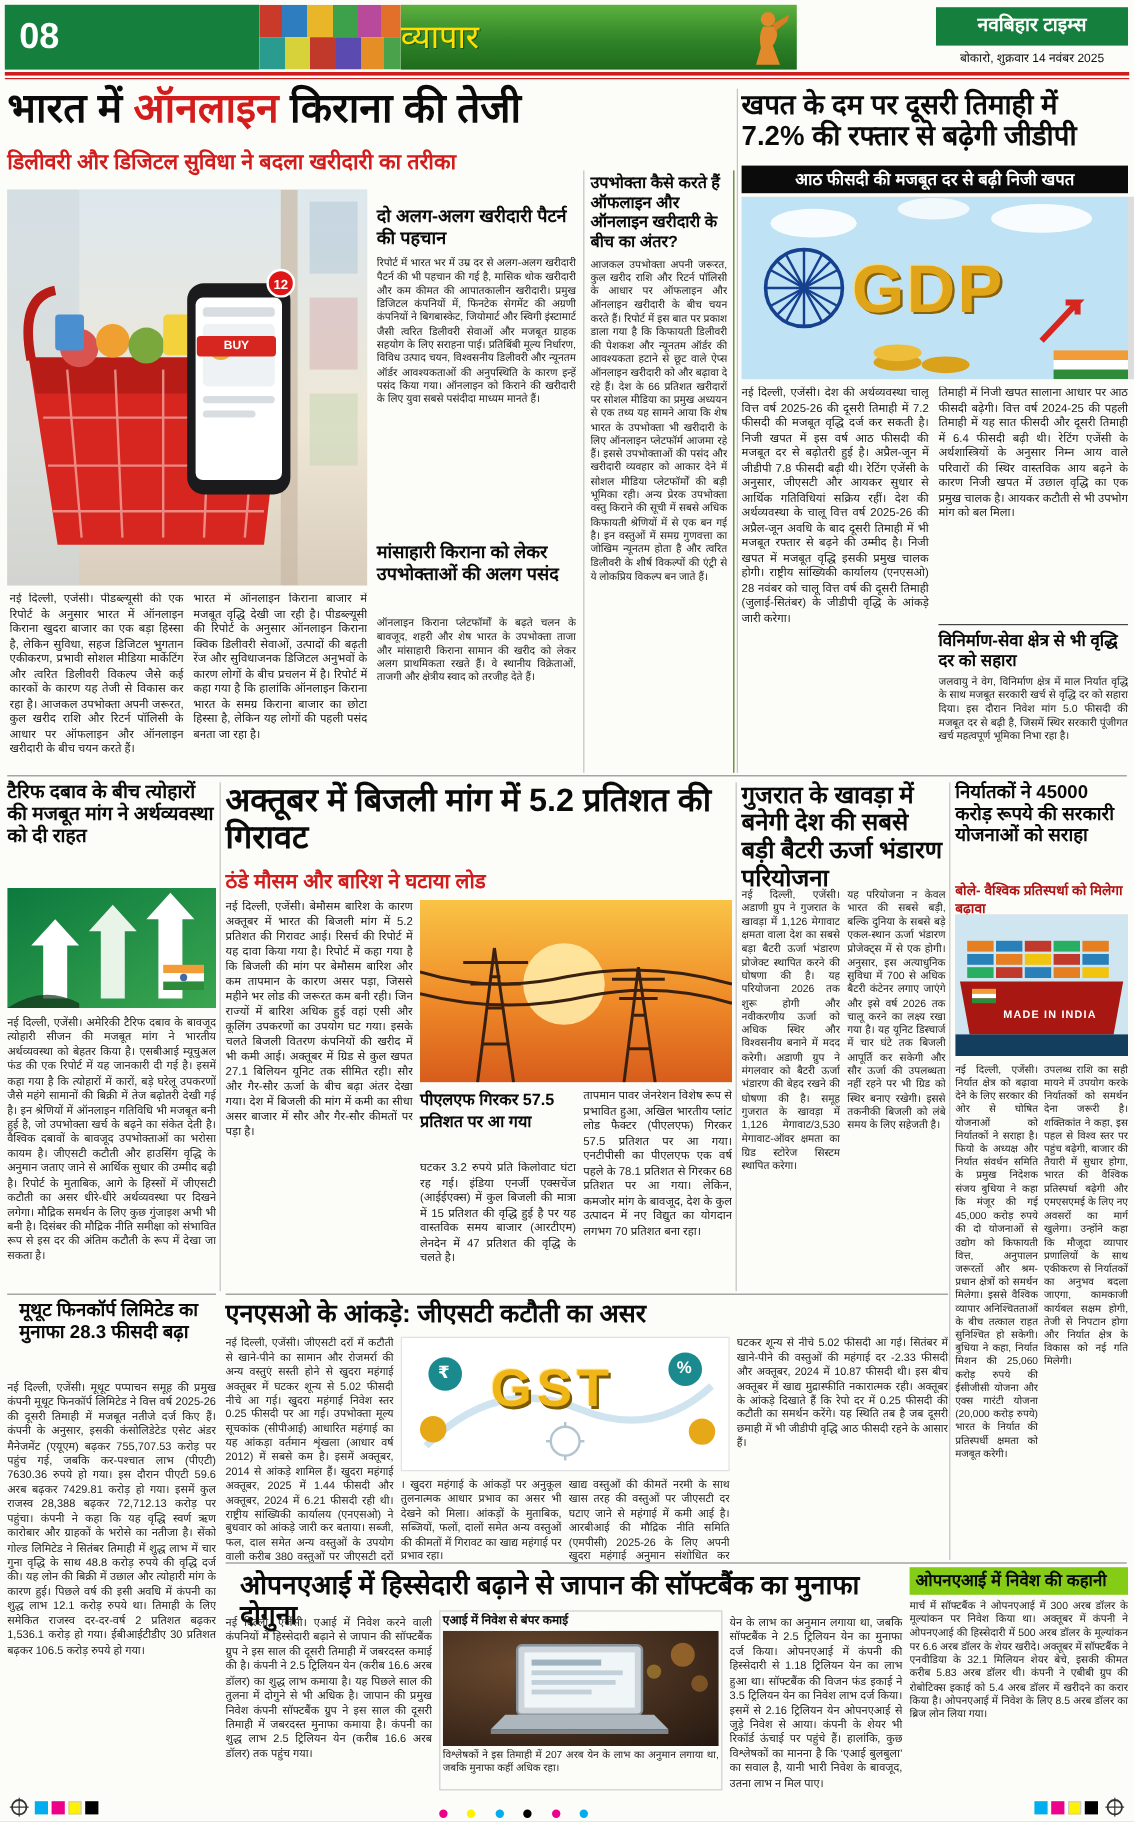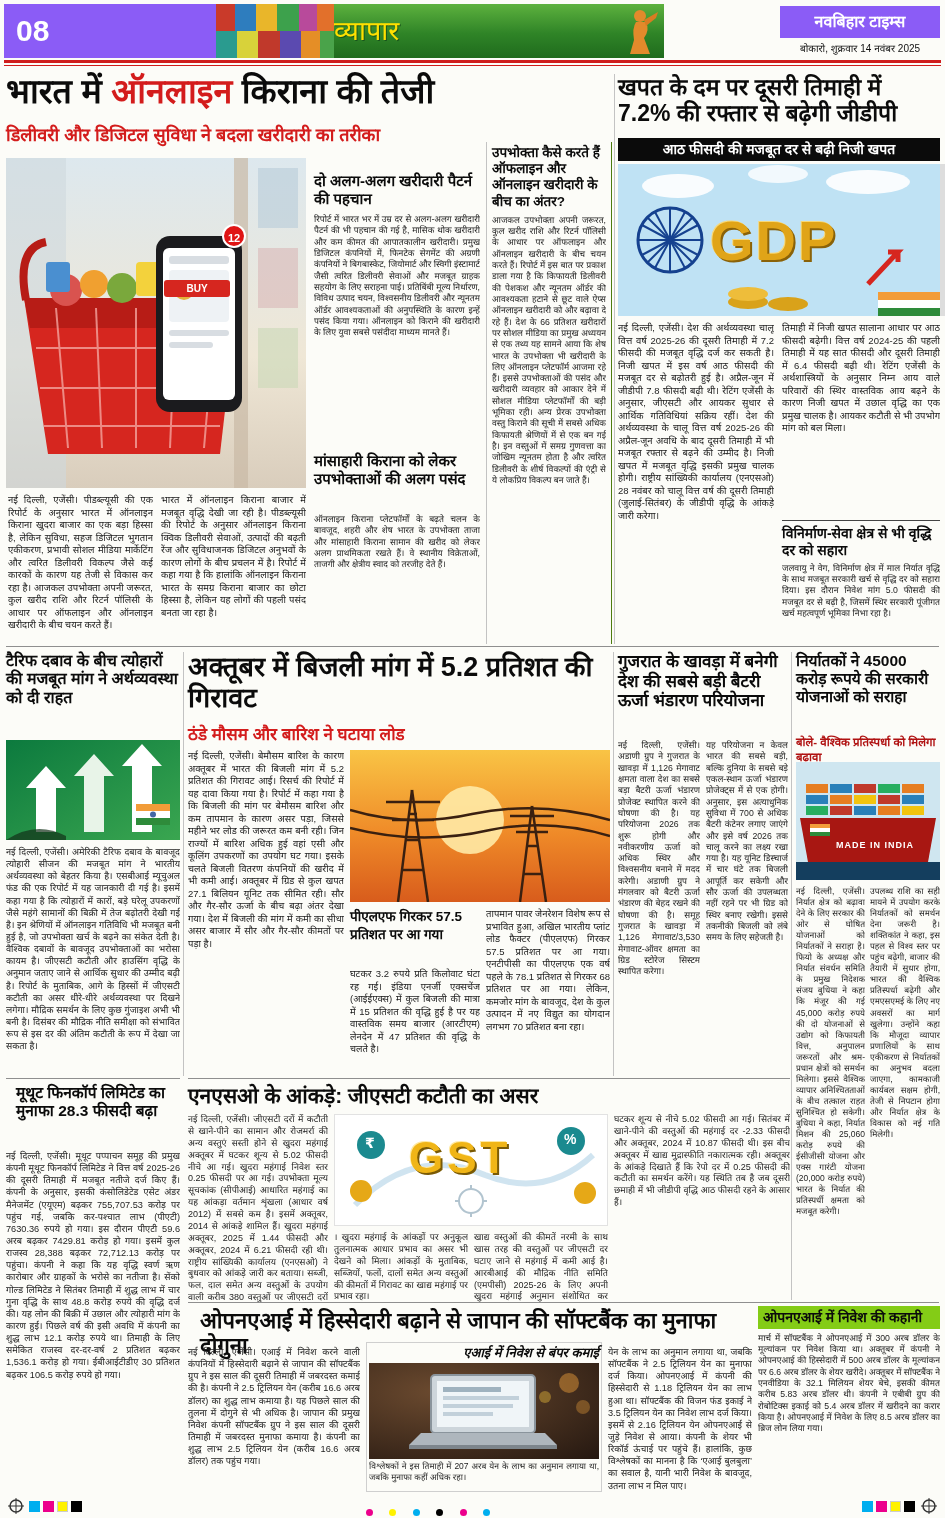--- a/index.html
+++ b/index.html
@@ -11,21 +11,21 @@
   .body-sm { font-size:8.7px; line-height:1.3; text-align:justify; color:#1d1d1d; overflow:hidden; }
   .headline { font-weight:bold; color:#0b0b0b; line-height:1.15; }
   .headline-red { color:#d31c1c; }
   .sub-red { font-weight:bold; color:#d31c1c; }
   .black-bar { background:#0b0b0b; color:#fff; font-weight:bold; text-align:center; }
   .box-title { font-weight:bold; color:#0b0b0b; line-height:1.2; }
   .vrule { position:absolute; width:1px; background:#c3c3c3; }
   .hrule { position:absolute; height:1px; background:#8f8f8f; }
   .photo { position:absolute; overflow:hidden; background:#ddd; }
   .photo svg { display:block; }
-  .masthead-green { background:#8b5cf6; }
+  .masthead-green { background:#15803d; }
   .banner { background:linear-gradient(180deg,#5db13e 0%,#2f8427 55%,#1f6b1d 100%); }
   .overlay-label { position:absolute; font-weight:bold; }
   .regsquare { width:11px; height:11px; display:inline-block; margin-right:3px; }
   .dotrow span { width:7px; height:7px; border-radius:50%; display:inline-block; margin:0 6px; }
 </style>
 </head>
 <body>
 
 <div class="page">
 
@@ -227,21 +227,21 @@
       </g>
     </svg>
   </div>
 
   <div class="abs box-title" style="left:350px;top:908px;width:130px;font-size:13.5px;line-height:1.35;">पीएलएफ गिरकर 57.5 प्रतिशत पर आ गया</div>
   <div class="abs body-text" style="left:350px;top:968px;width:130px;height:108px;">घटकर 3.2 रुपये प्रति किलोवाट घंटा रह गई। इंडिया एनर्जी एक्सचेंज (आईईएक्स) में कुल बिजली की मात्रा में 15 प्रतिशत की वृद्धि हुई है पर यह वास्तविक समय बाजार (आरटीएम) लेनदेन में 47 प्रतिशत की वृद्धि के चलते है।</div>
   <div class="abs body-text" style="left:486px;top:908px;width:124px;height:168px;">तापमान पावर जेनरेशन विशेष रूप से प्रभावित हुआ, अखिल भारतीय प्लांट लोड फैक्टर (पीएलएफ) गिरकर 57.5 प्रतिशत पर आ गया। एनटीपीसी का पीएलएफ एक वर्ष पहले के 78.1 प्रतिशत से गिरकर 68 प्रतिशत पर आ गया। लेकिन, कमजोर मांग के बावजूद, देश के कुल उत्पादन में नए विद्युत का योगदान लगभग 70 प्रतिशत बना रहा।</div>
 
   <div class="vrule" style="left:613px;top:652px;height:424px;"></div>
 
-  <div class="abs headline" style="left:618px;top:652px;width:170px;font-size:17px;">गुजरात के खावड़ा में बनेगी देश की सबसे बड़ी बैटरी ऊर्जा भंडारण परियोजना</div>
+  <div class="abs headline" style="left:618px;top:652px;width:170px;font-size:20px;">गुजरात के खावड़ा में बनेगी देश की सबसे बड़ी बैटरी ऊर्जा भंडारण परियोजना</div>
   <div class="abs body-sm" style="left:618px;top:740px;width:82px;height:336px;">नई दिल्ली, एजेंसी। अडाणी ग्रुप ने गुजरात के खावड़ा में 1,126 मेगावाट क्षमता वाला देश का सबसे बड़ा बैटरी ऊर्जा भंडारण प्रोजेक्ट स्थापित करने की घोषणा की है। यह परियोजना 2026 तक शुरू होगी और नवीकरणीय ऊर्जा को अधिक स्थिर और विश्वसनीय बनाने में मदद करेगी। अडाणी ग्रुप ने मंगलवार को बैटरी ऊर्जा भंडारण की बेहद रखने की घोषणा की है। समूह गुजरात के खावड़ा में 1,126 मेगावाट/3,530 मेगावाट-ऑवर क्षमता का ग्रिड स्टोरेज सिस्टम स्थापित करेगा।</div>
   <div class="abs body-sm" style="left:706px;top:740px;width:82px;height:336px;">यह परियोजना न केवल भारत की सबसे बड़ी, बल्कि दुनिया के सबसे बड़े एकल-स्थान ऊर्जा भंडारण प्रोजेक्ट्स में से एक होगी। अनुसार, इस अत्याधुनिक सुविधा में 700 से अधिक बैटरी कंटेनर लगाए जाएंगे और इसे वर्ष 2026 तक चालू करने का लक्ष्य रखा गया है। यह यूनिट डिस्चार्ज में चार घंटे तक बिजली आपूर्ति कर सकेगी और सौर ऊर्जा की उपलब्धता नहीं रहने पर भी ग्रिड को स्थिर बनाए रखेगी। इससे तकनीकी बिजली को लंबे समय के लिए सहेजती है।</div>
 
   <div class="vrule" style="left:791px;top:652px;height:648px;"></div>
 
   <div class="abs headline" style="left:796px;top:652px;width:144px;font-size:15.5px;">निर्यातकों ने 45000 करोड़ रूपये की सरकारी योजनाओं को सराहा</div>
   <div class="abs sub-red" style="left:796px;top:734px;width:144px;font-size:11.5px;color:#b01212;">बोले- वैश्विक प्रतिस्पर्धा को मिलेगा बढ़ावा</div>
 
   <div class="photo" style="left:796px;top:762px;width:144px;height:118px;">
     <svg width="144" height="118" viewBox="0 0 144 118">
@@ -308,21 +308,21 @@
   <div class="abs body-text" style="left:334px;top:1232px;width:134px;height:70px;font-size:9px;">। खुदरा महंगाई के आंकड़ों पर अनुकूल तुलनात्मक आधार प्रभाव का असर भी देखने को मिला। आंकड़ों के मुताबिक, सब्जियों, फलों, दालों समेत अन्य वस्तुओं की कीमतों में गिरावट का खाद्य महंगाई पर प्रभाव रहा।</div>
   <div class="abs body-text" style="left:474px;top:1232px;width:134px;height:70px;font-size:9px;">खाद्य वस्तुओं की कीमतें नरमी के साथ खास तरह की वस्तुओं पर जीएसटी दर घटाए जाने से महंगाई में कमी आई है। आरबीआई की मौद्रिक नीति समिति (एमपीसी) 2025-26 के लिए अपनी खुदरा महंगाई अनुमान संशोधित कर सकती है।</div>
   <div class="abs body-text" style="left:614px;top:1114px;width:176px;height:188px;font-size:9px;">घटकर शून्य से नीचे 5.02 फीसदी आ गई। सितंबर में खाने-पीने की वस्तुओं की महंगाई दर -2.33 फीसदी और अक्तूबर, 2024 में 10.87 फीसदी थी। इस बीच अक्तूबर में खाद्य मुद्रास्फीति नकारात्मक रही। अक्तूबर के आंकड़े दिखाते हैं कि रेपो दर में 0.25 फीसदी की कटौती का समर्थन करेंगे। यह स्थिति तब है जब दूसरी छमाही में भी जीडीपी वृद्धि आठ फीसदी रहने के आसार हैं।</div>
 
   <div class="hrule" style="left:188px;top:1302px;width:751px;"></div>
   <div class="abs headline" style="left:188px;top:1308px;width:566px;font-size:22px;margin-left:12px;">ओपनएआई में हिस्सेदारी बढ़ाने से जापान की सॉफ्टबैंक का मुनाफा दोगुना</div>
 
   <div class="abs body-text" style="left:188px;top:1346px;width:172px;height:146px;font-size:9.2px;">नई दिल्ली, एजेंसी। एआई में निवेश करने वाली कंपनियों में हिस्सेदारी बढ़ाने से जापान की सॉफ्टबैंक ग्रुप ने इस साल की दूसरी तिमाही में जबरदस्त कमाई की है। कंपनी ने 2.5 ट्रिलियन येन (करीब 16.6 अरब डॉलर) का शुद्ध लाभ कमाया है। यह पिछले साल की तुलना में दोगुने से भी अधिक है। जापान की प्रमुख निवेश कंपनी सॉफ्टबैंक ग्रुप ने इस साल की दूसरी तिमाही में जबरदस्त मुनाफा कमाया है। कंपनी का शुद्ध लाभ 2.5 ट्रिलियन येन (करीब 16.6 अरब डॉलर) तक पहुंच गया।</div>
 
   <div class="abs" style="left:366px;top:1342px;width:236px;height:150px;border:1px solid #cfcfcf;padding:2px;">
-    <div class="box-title" style="text-align:right;font-size:13px;font-style:italic;">एआई में निवेश से बंपर कमाई</div>
+    <div class="box-title" style="text-align:left;font-size:10px;">एआई में निवेश से बंपर कमाई</div>
     <div class="photo" style="position:relative;left:0;top:2px;width:230px;height:96px;">
       <svg width="230" height="96" viewBox="0 0 230 96">
         <defs>
             <radialGradient id="deskbg" cx="0.3" cy="0.3" r="1">
               <stop offset="0" stop-color="#6b4a2f"></stop>
               <stop offset="1" stop-color="#241710"></stop>
             </radialGradient>
           </defs>
         <rect width="230" height="96" fill="url(#deskbg)"></rect>
         <circle cx="200" cy="20" r="10" fill="#f2a23c" opacity="0.45"></circle>

